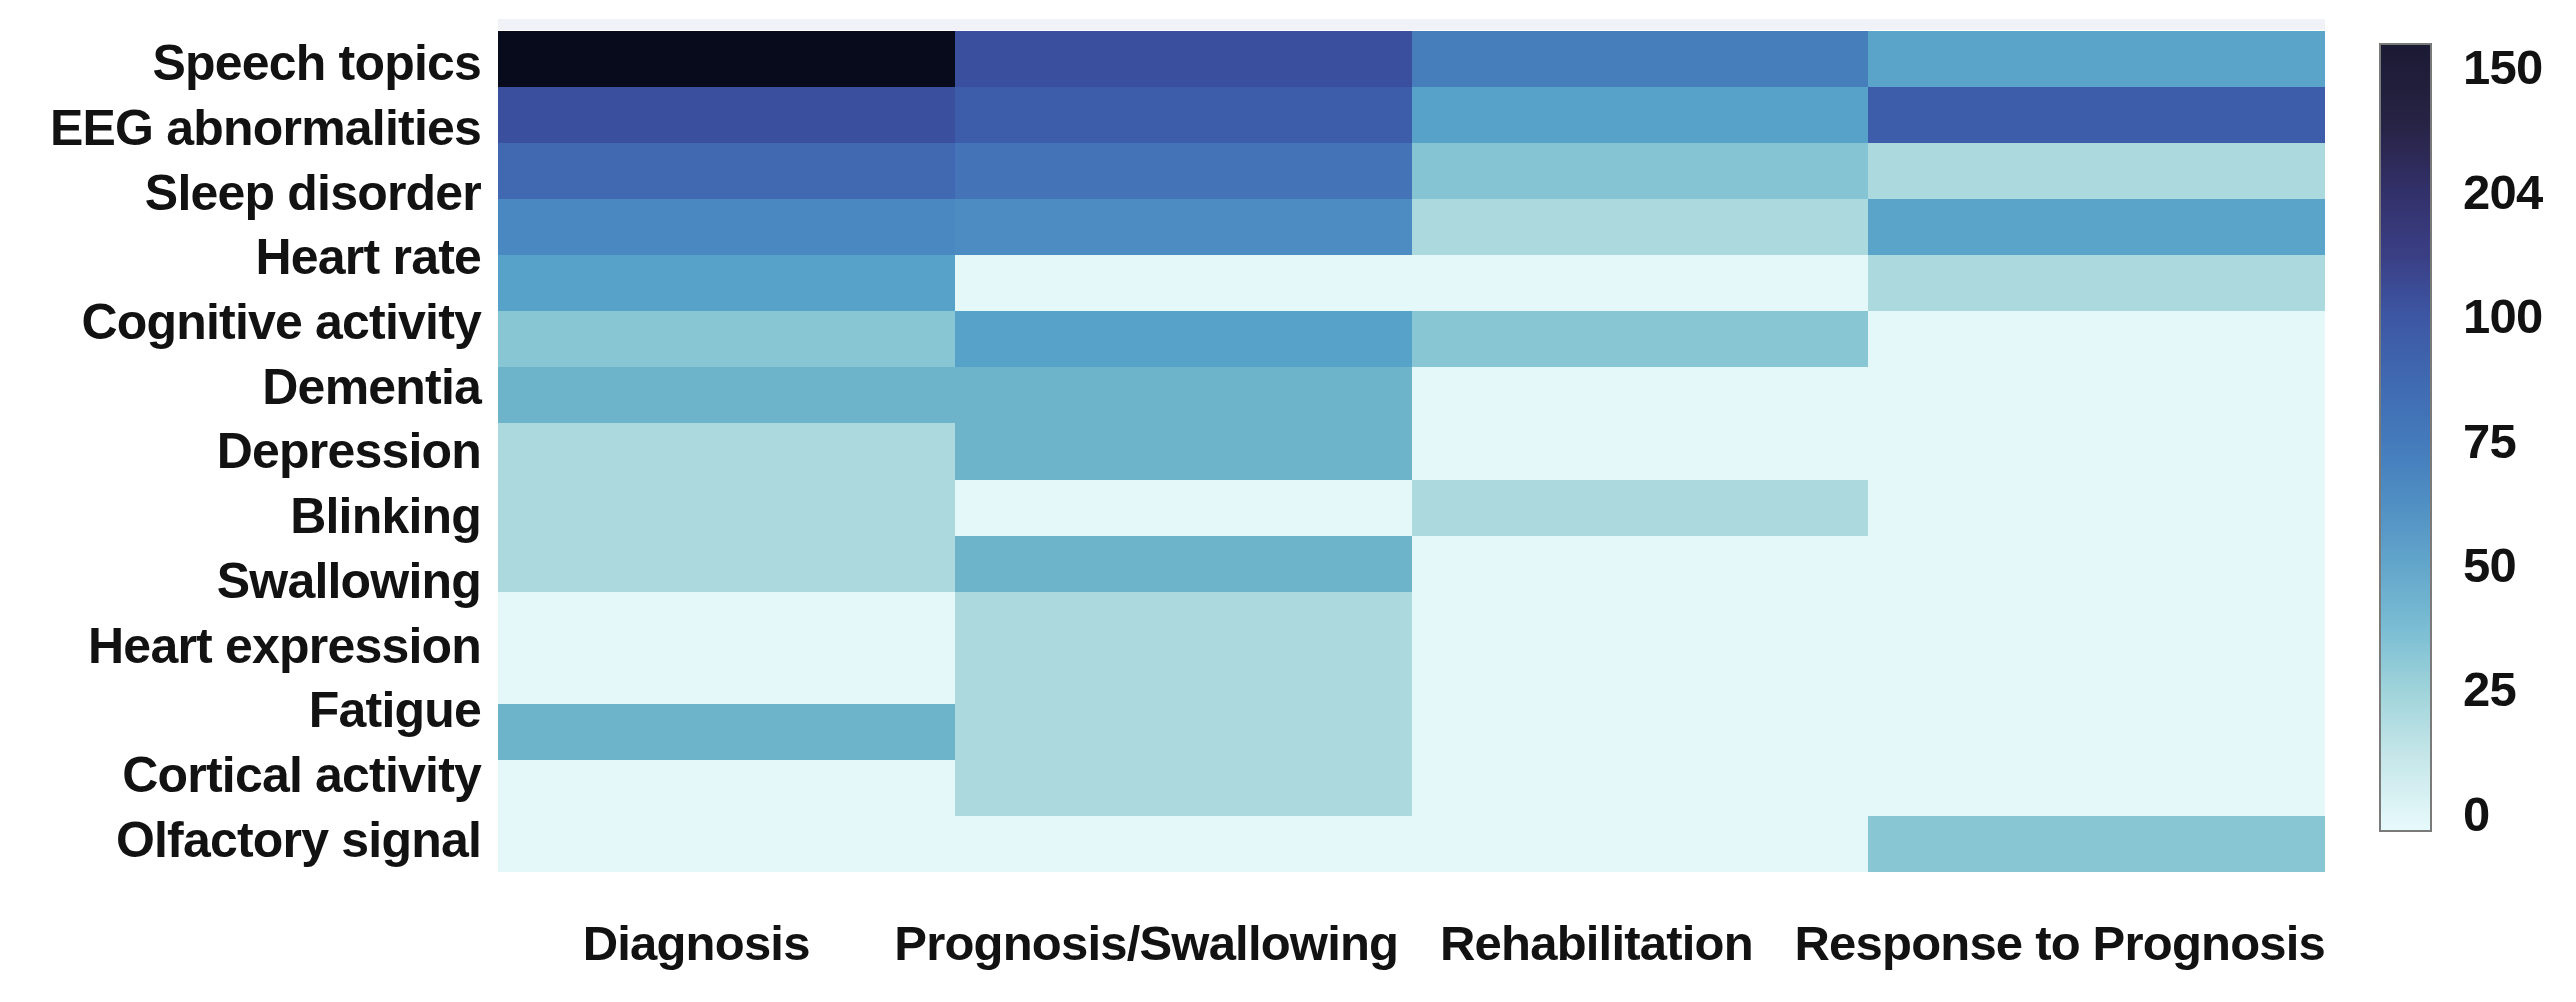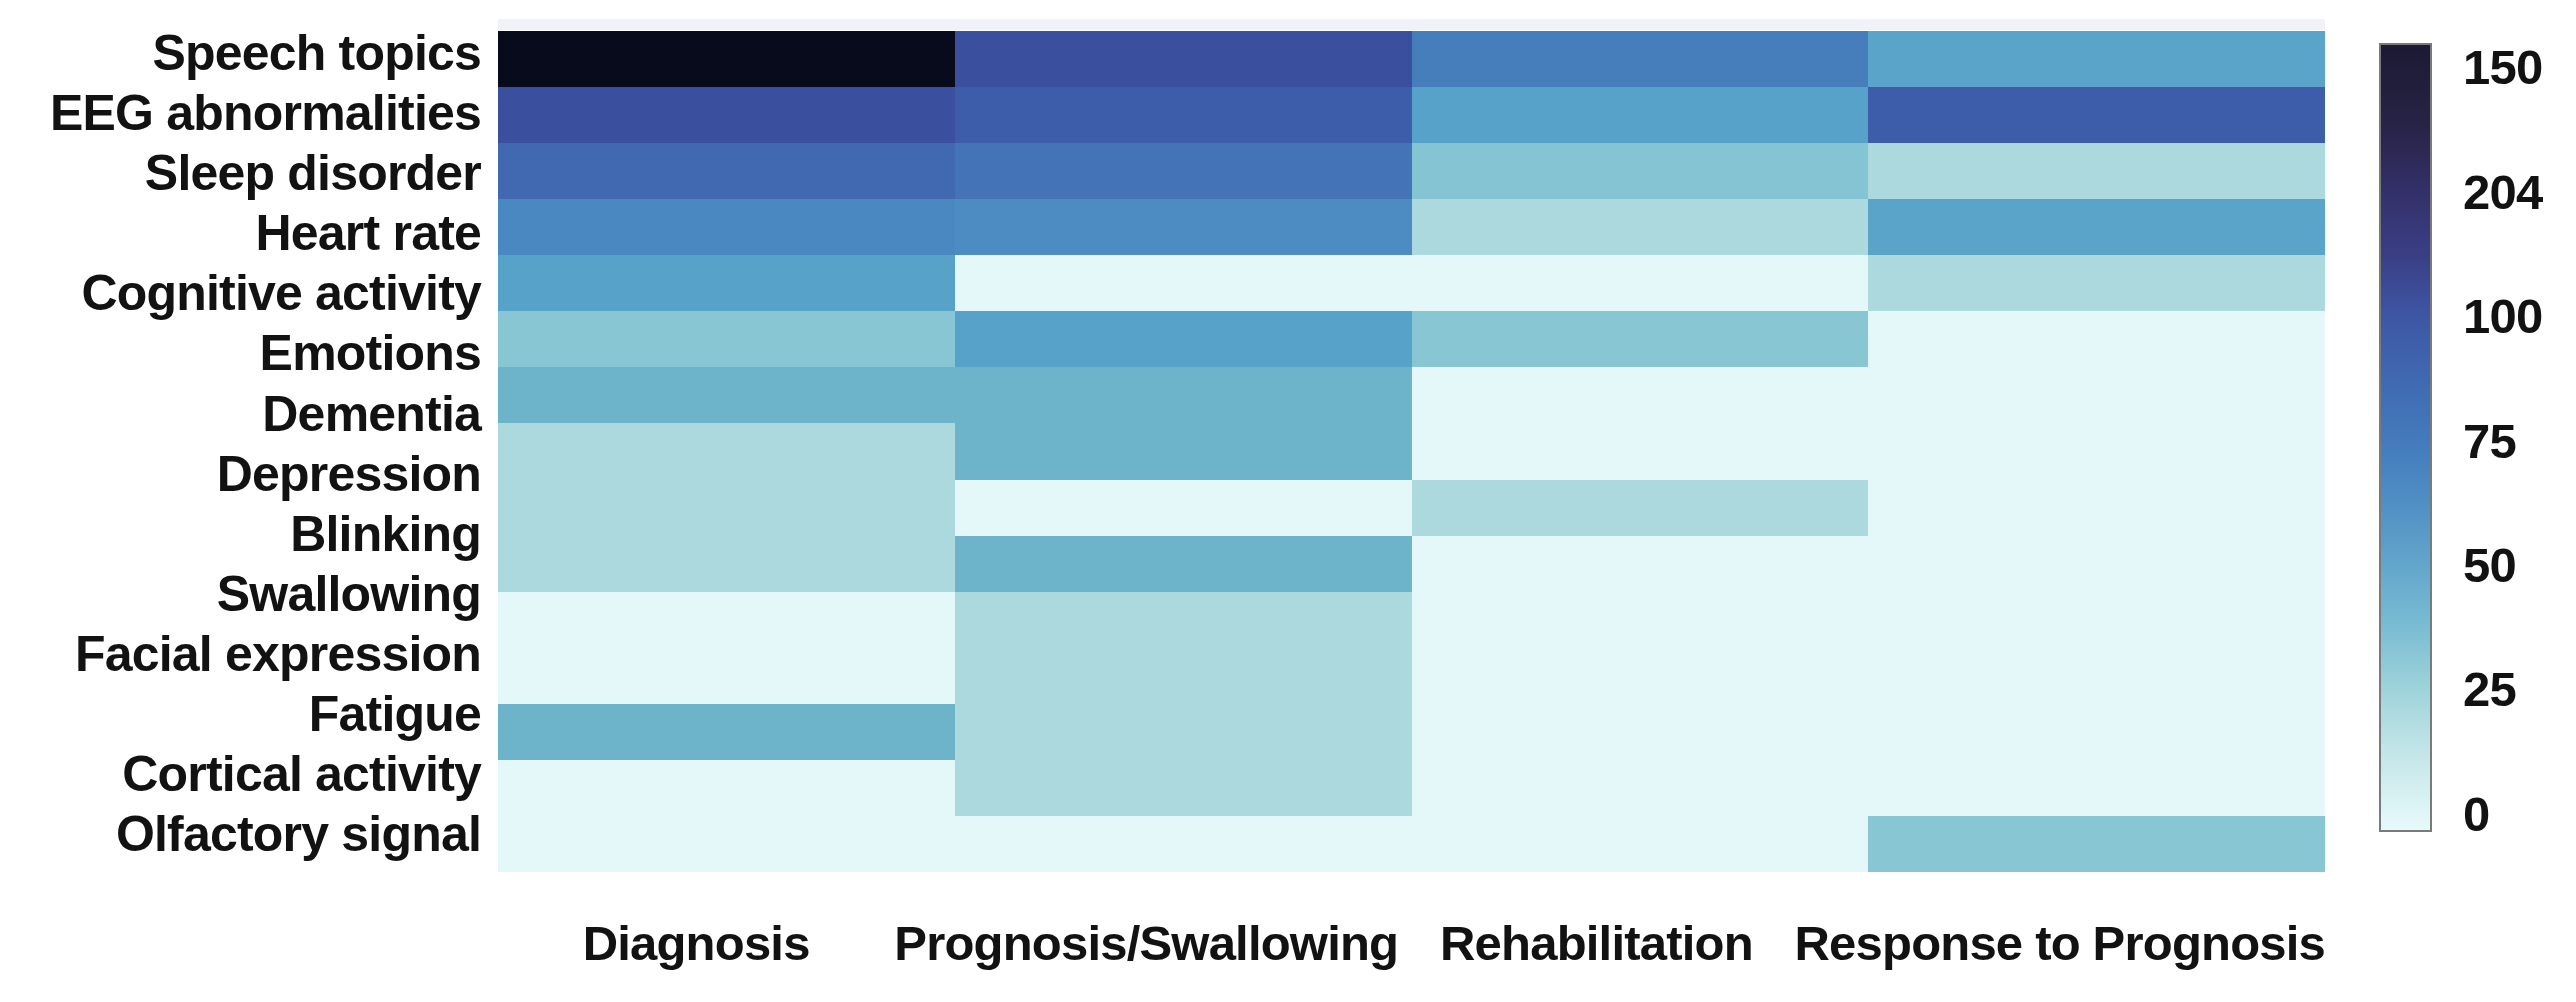--- a/index.html
+++ b/index.html
@@ -1,21 +1,21 @@
 <!DOCTYPE html>
 <html style="font-size:12.6px"><head>
 <meta charset="utf-8">
 <style>
   html,body{margin:0;padding:0;background:#ffffff;}
   body{width:2576px;height:1003px;position:relative;overflow:hidden;
        font-family:"Liberation Sans",sans-serif;}
   .figure{position:absolute;inset:0;background:#ffffff;}
 
   
-  #ylabels{position:absolute;left:0;top:23px;width:481px;height:841px;
+  #ylabels{position:absolute;left:0;top:31px;width:481px;height:841px;
            display:flex;flex-direction:column;}
   #ylabels .ylab{flex:1 1 0;display:flex;align-items:center;justify-content:flex-end;
            font-weight:700;font-size:50px;letter-spacing:-0.8px;color:#121212;
            white-space:nowrap;line-height:1;}
 
   
   #topedge{position:absolute;left:498px;top:19px;width:1827px;height:11px;
            background:#f1f2f7;}
 
   
@@ -42,26 +42,25 @@
 </head>
 <body>
 
 <div class="figure">
   <div id="ylabels">
       <div class="ylab">Speech topics</div>
       <div class="ylab">EEG abnormalities</div>
       <div class="ylab">Sleep disorder</div>
       <div class="ylab">Heart rate</div>
       <div class="ylab">Cognitive activity</div>
-      <div class="ylab">Emotions</div>
       <div class="ylab">Dementia</div>
       <div class="ylab">Depression</div>
       <div class="ylab">Blinking</div>
       <div class="ylab">Swallowing</div>
-      <div class="ylab">Facial expression</div>
+      <div class="ylab">Heart expression</div>
       <div class="ylab">Fatigue</div>
       <div class="ylab">Cortical activity</div>
       <div class="ylab">Olfactory signal</div>
     </div>
   <div id="topedge"></div>
   <div id="grid">
       <div class="cell" style="background: rgb(7, 11, 28);"></div>
       <div class="cell" style="background: rgb(58, 79, 157);"></div>
       <div class="cell" style="background: rgb(70, 125, 187);"></div>
       <div class="cell" style="background: rgb(89, 164, 200);"></div>

